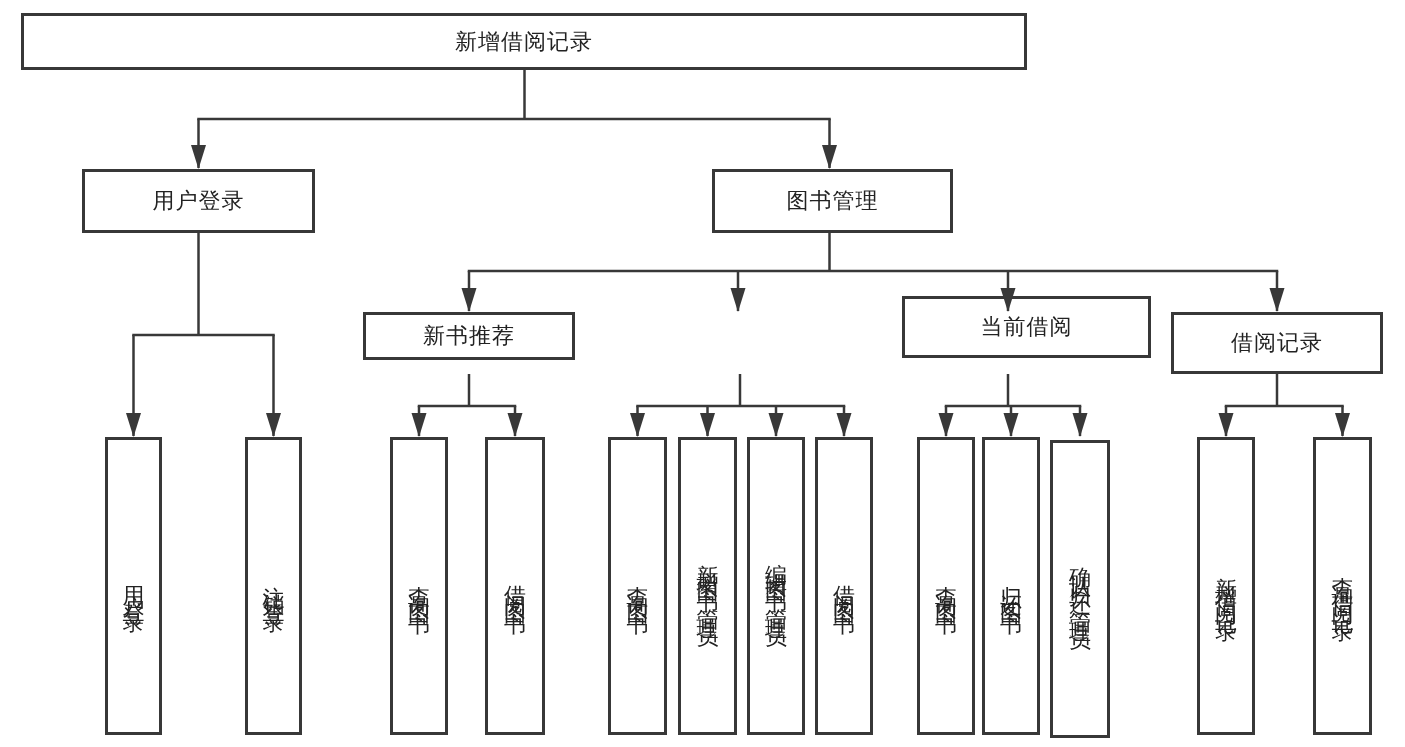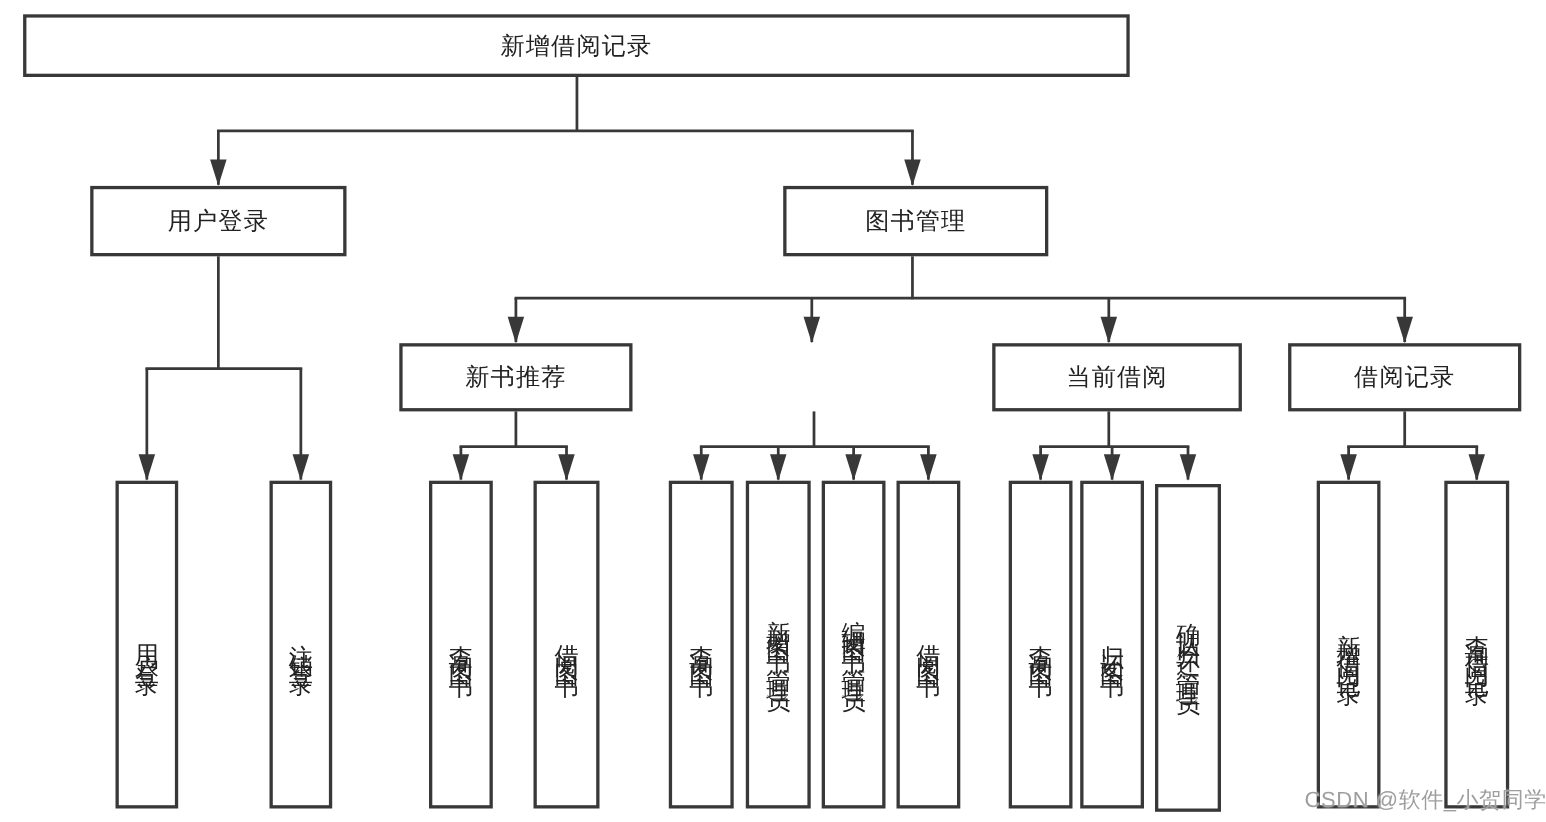--- a/index.html
+++ b/index.html
@@ -111,24 +111,24 @@
     <span class="lbl">新增借阅记录</span>
   </div>
 
   <div class="box h" style="left:82px;top:169px;width:233px;height:64px">
     <span class="lbl">用户登录</span>
   </div>
   <div class="box h" style="left:712px;top:169px;width:241px;height:64px">
     <span class="lbl">图书管理</span>
   </div>
 
-  <div class="box h" style="left:363px;top:312px;width:212px;height:62px">
+  <div class="box h" style="left:363px;top:312px;width:212px;height:48px">
     <span class="lbl">新书推荐</span>
   </div>
-  <div class="box h" style="left:902px;top:312px;width:227px;height:62px">
+  <div class="box h" style="left:902px;top:296px;width:249px;height:62px">
     <span class="lbl">当前借阅</span>
   </div>
   <div class="box h" style="left:1171px;top:312px;width:212px;height:62px">
     <span class="lbl">借阅记录</span>
   </div>
 
   <div class="box v" style="left:105px;top:437px;width:57px;height:298px">
     <span class="lbl">用户登录</span>
   </div>
   <div class="box v" style="left:245px;top:437px;width:57px;height:298px">
@@ -165,15 +165,14 @@
     <span class="lbl">确认归还（管理员）</span>
   </div>
 
   <div class="box v" style="left:1197px;top:437px;width:58px;height:298px">
     <span class="lbl">新增借阅记录</span>
   </div>
   <div class="box v" style="left:1313px;top:437px;width:59px;height:298px">
     <span class="lbl">查询借阅记录</span>
   </div>
 
-  <div class="watermark">CSDN @软件_小贺同学</div>
 
 </div>
 
 </body></html>

